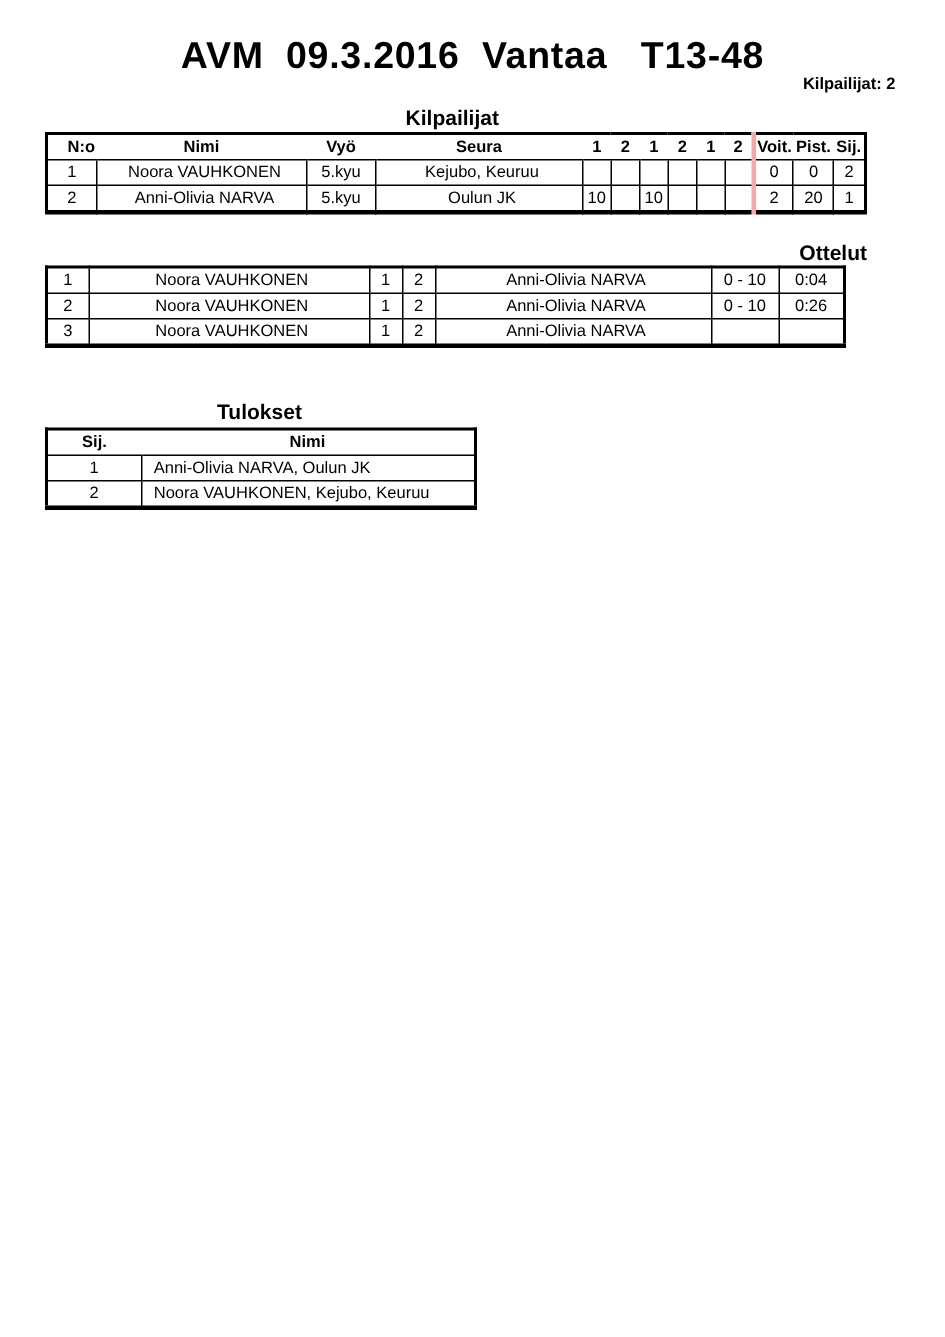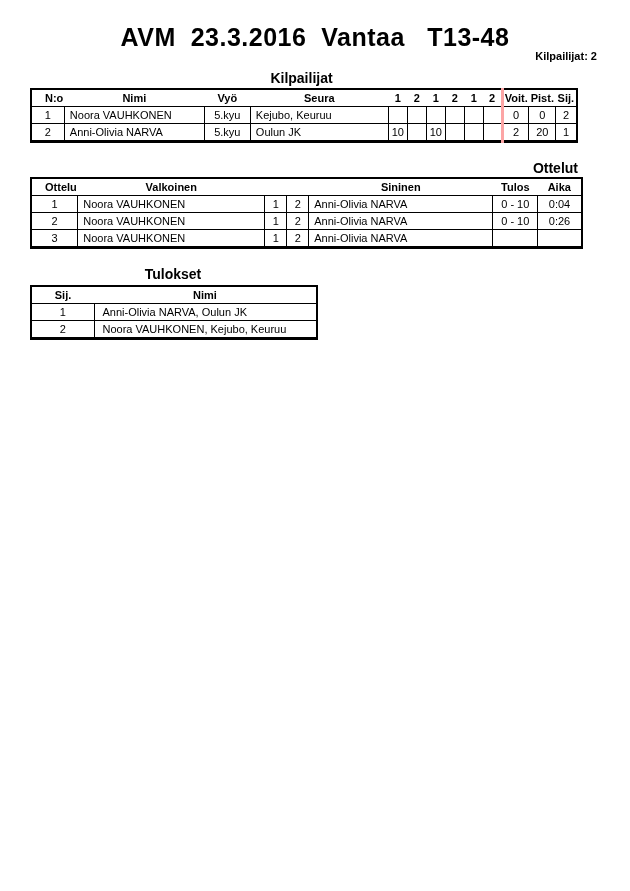--- a/index.html
+++ b/index.html
@@ -52,30 +52,30 @@
     text-align:center;
     vertical-align:middle;
     white-space:nowrap;
     overflow:hidden;
   }
   table.sheet tr.hdr td {
     border-left:none; border-right:none;
     font-weight:bold;
     overflow:visible;
   }
-  table.sheet td.left  { text-align:left; padding-left:5px; }
+  table.sheet td.left  { text-align:center; padding-left:5px; }
   table.sheet td.left8 { text-align:left; padding-left:8px;margin-left:17px; }
   table.sheet td.hleft { text-align:left; padding-left:13px; }
   table.sheet td.thick,
   table.sheet tr.hdr td.thick { border-left:3px solid #fca5a5; }
 </style>
 </head>
 <body>
 
-<div id="page-title" class="abs">AVM  23.3.2016  Vantaa   T13-48</div>
+<div id="page-title" class="abs">AVM  09.3.2016  Vantaa   T13-48</div>
 <div id="competitors-count" class="abs">Kilpailijat: 2</div>
 
 <div id="heading-kilpailijat" class="abs sec-heading">Kilpailijat</div>
 
 <table id="kilpailijat-table" class="sheet">
   <colgroup>
     <col style="width:29px">
       <col style="width:140px">
       <col style="width:46px">
       <col style="width:138px">
@@ -144,29 +144,20 @@
   <colgroup>
     <col style="width:28px">
       <col style="width:187px">
       <col style="width:22px">
       <col style="width:22px">
     <col style="width:184px">
       <col style="width:45px">
       <col style="width:44px">
   </colgroup>
   <tbody>
-      <tr class="hdr">
-    <td class="hleft">Ottelu</td>
-    <td>Valkoinen</td>
-    <td></td>
-    <td></td>
-    <td>Sininen</td>
-    <td>Tulos</td>
-    <td>Aika</td>
-  </tr>
   <tr>
     <td>1</td>
     <td class="left">Noora VAUHKONEN</td>
     <td>1</td>
     <td>2</td>
     <td class="left">Anni-Olivia NARVA</td>
     <td>0 - 10</td>
     <td>0:04</td>
   </tr>
   <tr>

